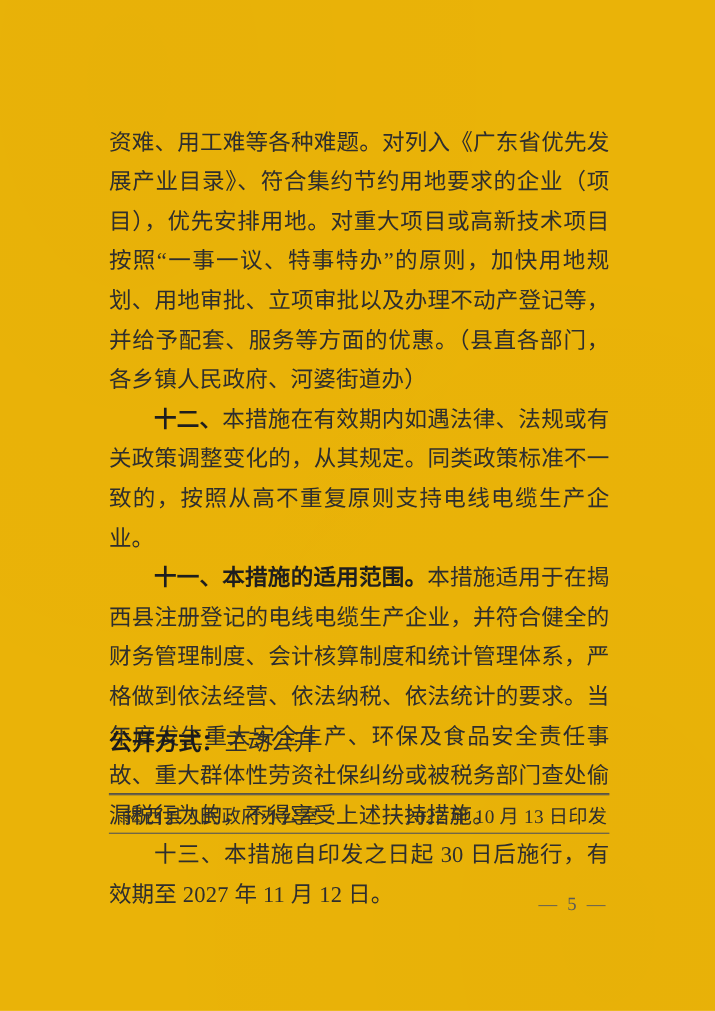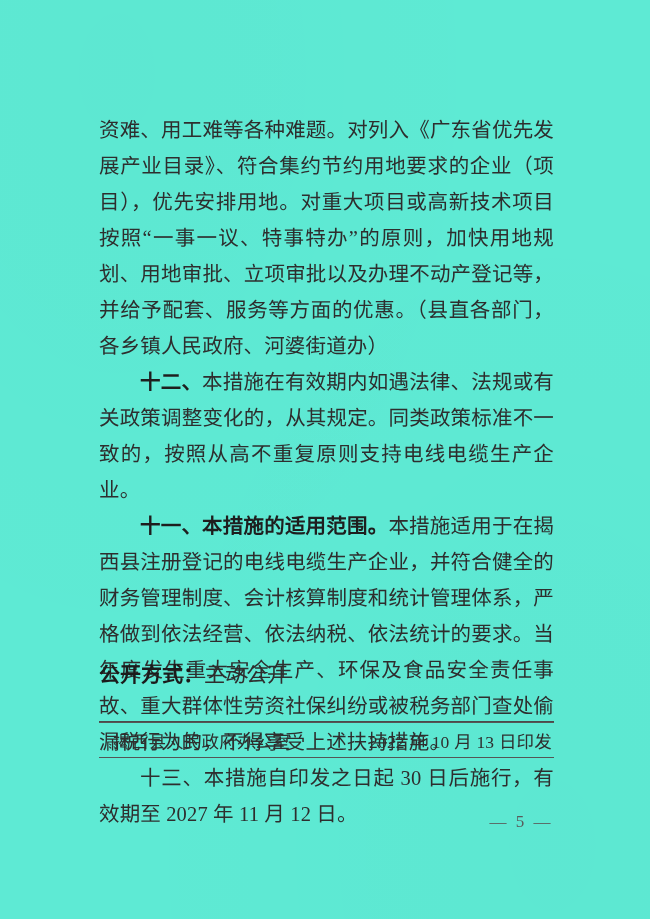--- a/index.html
+++ b/index.html
@@ -9,21 +9,21 @@
     background: #ffffff;
   }
   body {
     font-family: "Liberation Serif", "DejaVu Serif", serif;
   }
   #page {
     position: relative;
     width: 650px;
     height: 919px;
     margin: 0 auto;
-    background: #5eead4;
+    background: #eab308;
     overflow: hidden;
     font-family: Liberation Serif, serif;
   }
   
   #page::before {
     content: "";
     position: absolute;
     inset: 0;
     background:
       radial-gradient(ellipse at 18% 8%, rgba(0,0,0,0.012), rgba(0,0,0,0) 55%),

